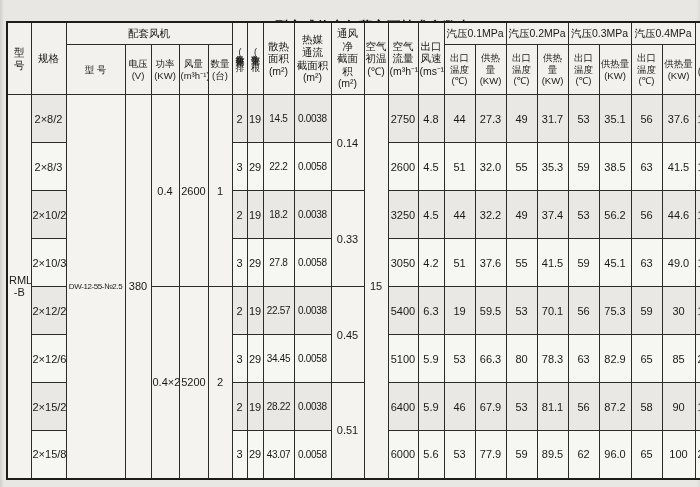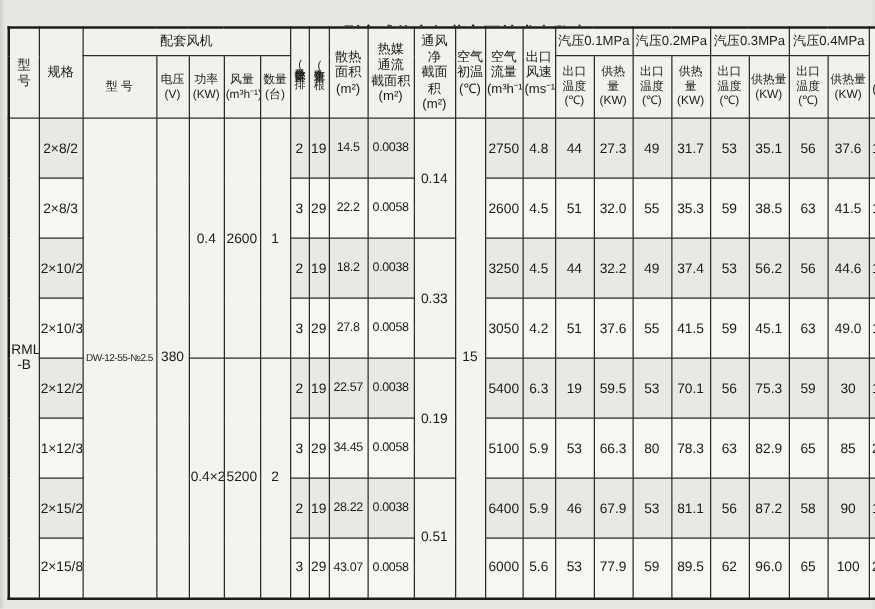--- a/index.html
+++ b/index.html
@@ -246,35 +246,35 @@
       </tr>
       <tr class="odd">
         <td>2×12/2</td>
         <td rowspan="4" class="merged">0.4×2</td>
         <td rowspan="4" class="merged">5200</td>
         <td rowspan="4" class="merged">2</td>
         <td>2</td>
         <td>19</td>
         <td class="small">22.57</td>
         <td class="small">0.0038</td>
-        <td rowspan="2" class="merged">0.19</td>
+        <td rowspan="2" class="merged">0.45</td>
         <td>5400</td>
         <td>6.3</td>
         <td>19</td>
         <td>59.5</td>
         <td>53</td>
         <td>70.1</td>
         <td>56</td>
         <td>75.3</td>
         <td>59</td>
         <td>30</td>
         <td>173</td>
       </tr>
       <tr class="even">
-        <td>1×12/3</td>
+        <td>2×12/6</td>
         <td>3</td>
         <td>29</td>
         <td class="small">34.45</td>
         <td class="small">0.0058</td>
         <td>5100</td>
         <td>5.9</td>
         <td>53</td>
         <td>66.3</td>
         <td>80</td>
         <td>78.3</td>

